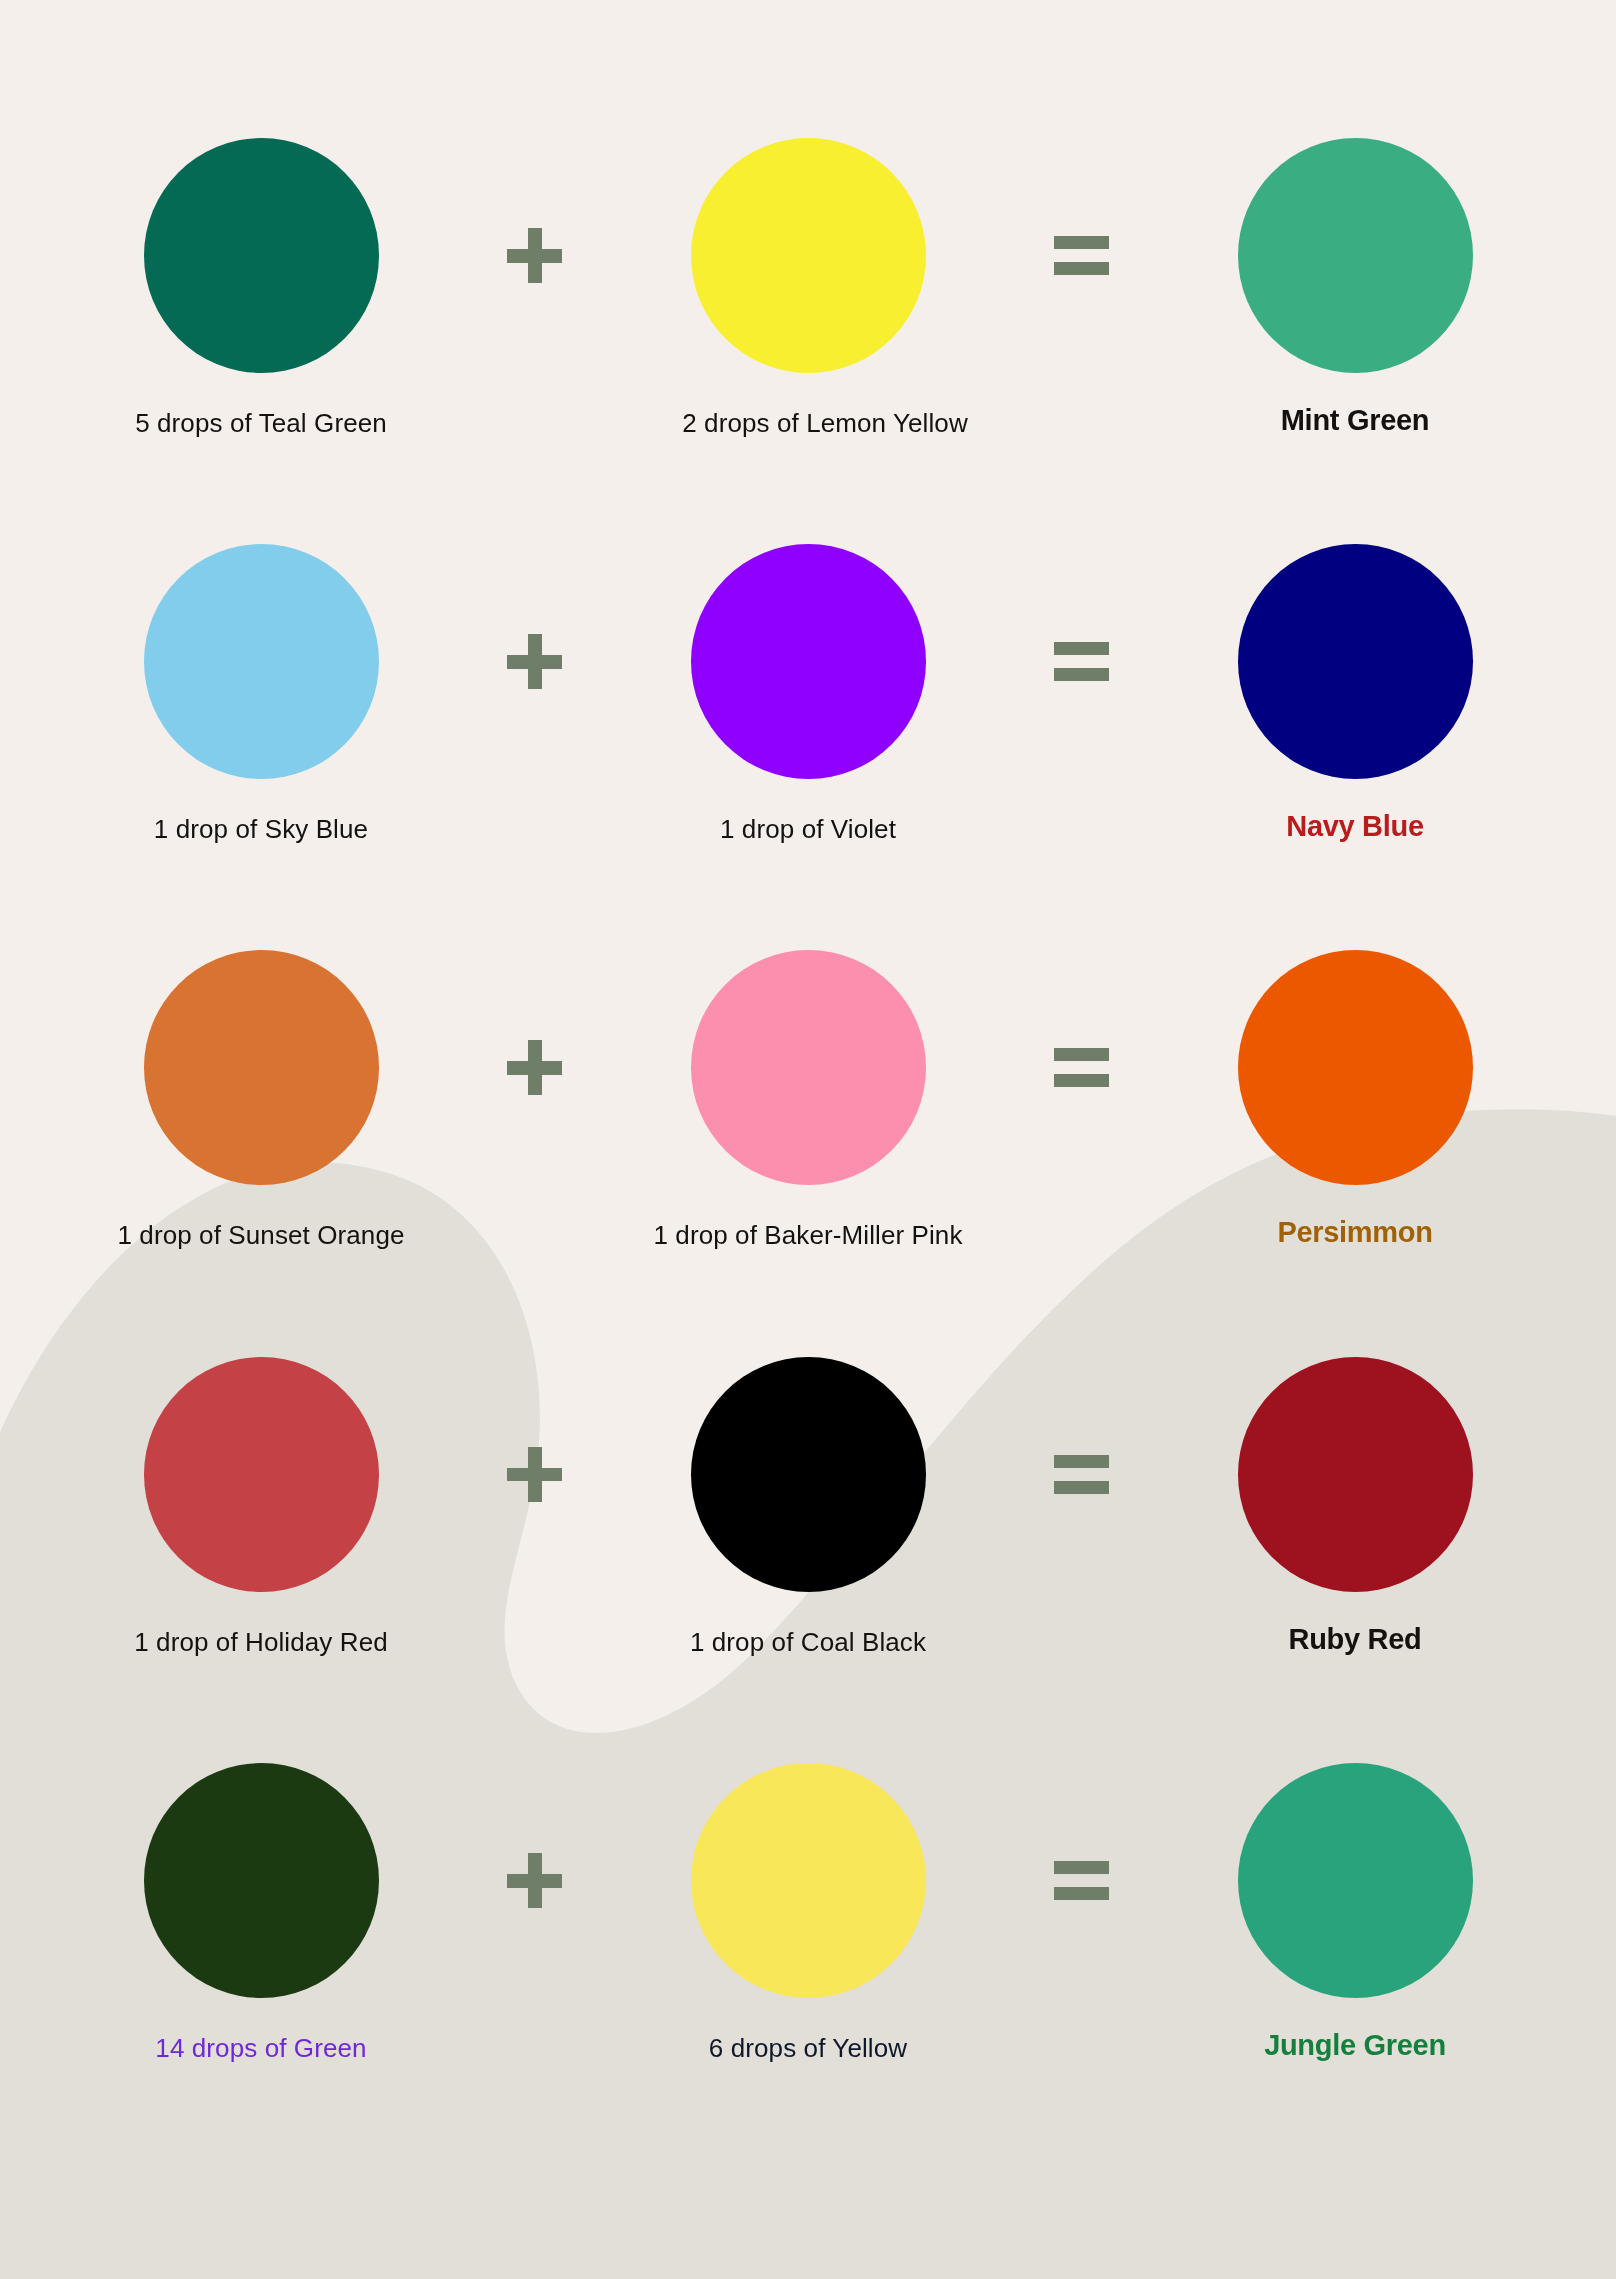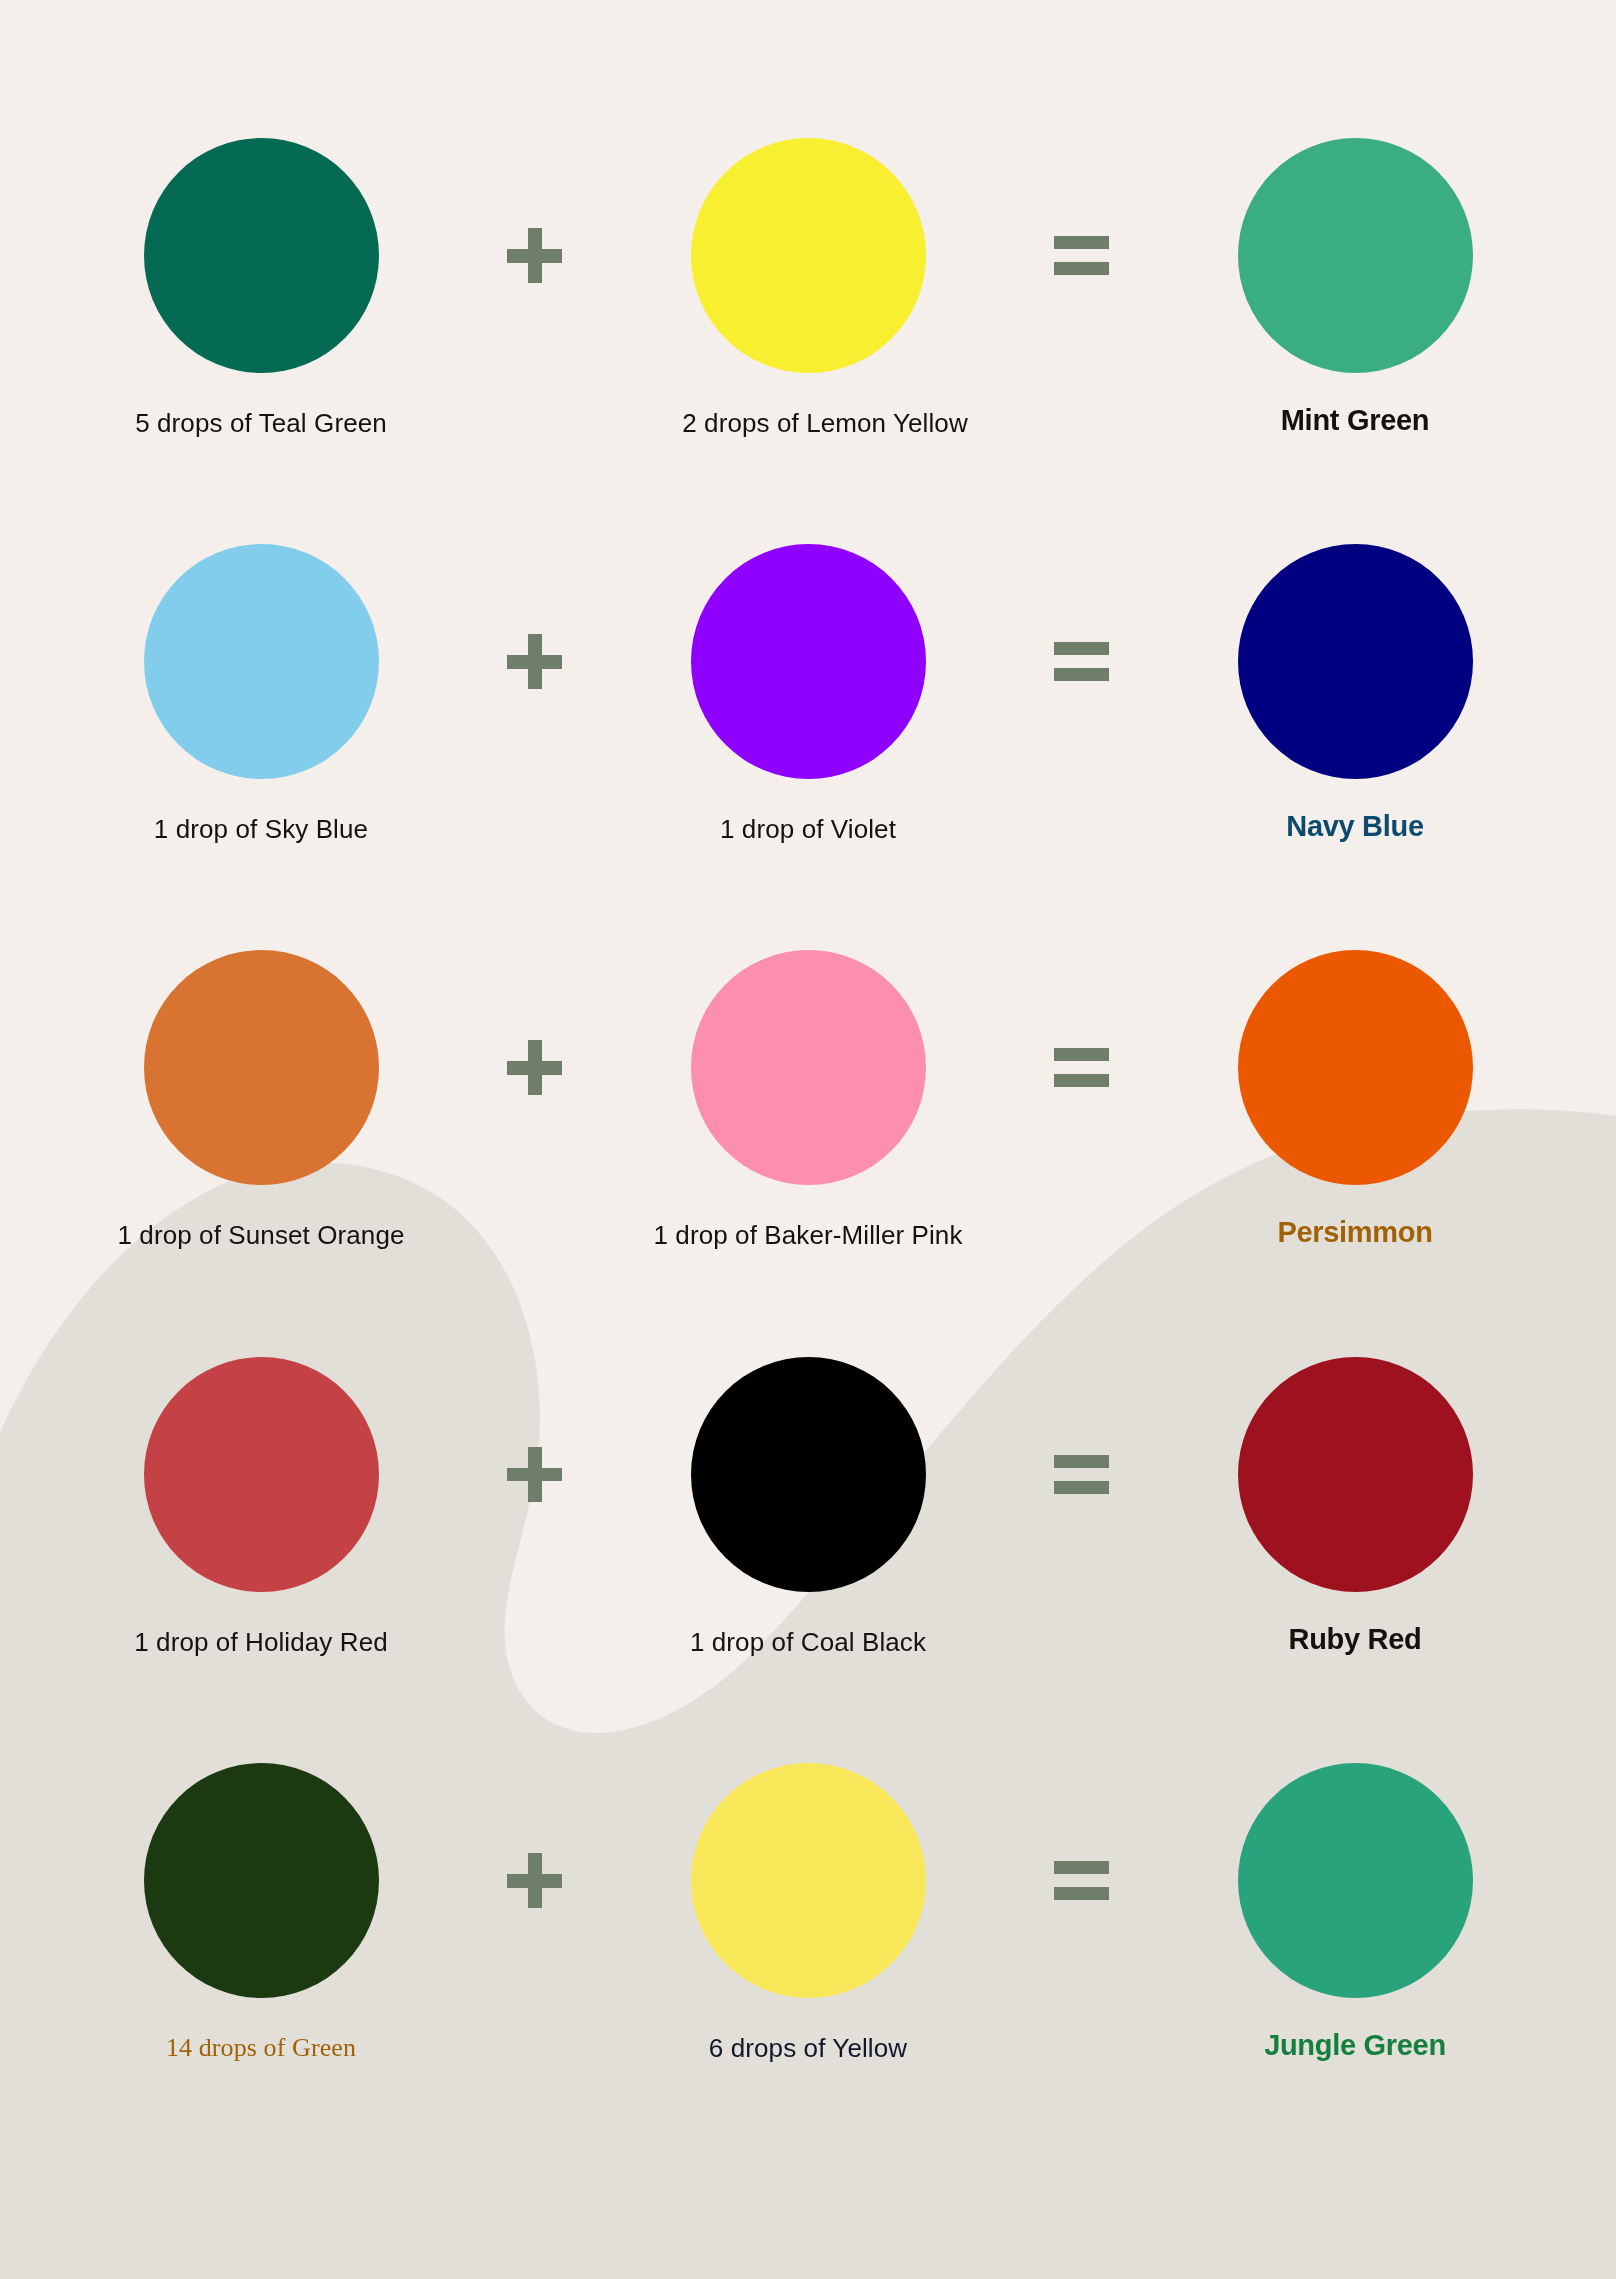--- a/index.html
+++ b/index.html
@@ -135,21 +135,21 @@
       </div>
       <div class="cell">
         <div class="swatch" style="background: rgb(144, 0, 255);"></div>
         <div class="caption" style="color: rgb(21, 17, 14);">1 drop of Violet</div>
       </div>
       <div class="op">
         <div class="op-eq"></div>
       </div>
       <div class="cell">
         <div class="swatch" style="background: rgb(0, 0, 128);"></div>
-        <div class="caption result" style="color: #0c4a6e;">Navy Blue</div>
+        <div class="caption result" style="color: #b91c1c;">Navy Blue</div>
       </div>
     </div>
 
     <div class="row">
       <div class="cell">
         <div class="swatch" style="background: rgb(217, 115, 50);"></div>
         <div class="caption" style="color: rgb(21, 17, 14);">1 drop of Sunset Orange</div>
       </div>
       <div class="op">
         <div class="op-plus"></div>
@@ -184,21 +184,21 @@
       </div>
       <div class="cell">
         <div class="swatch" style="background: rgb(158, 18, 32);"></div>
         <div class="caption result" style="color: rgb(21, 17, 14);">Ruby Red</div>
       </div>
     </div>
 
     <div class="row">
       <div class="cell">
         <div class="swatch" style="background: rgb(28, 58, 18);"></div>
-        <div class="caption" style="color: #a16207; font-family: Liberation Serif, serif;">14 drops of Green</div>
+        <div class="caption" style="color: #6d28d9;">14 drops of Green</div>
       </div>
       <div class="op">
         <div class="op-plus"></div>
       </div>
       <div class="cell">
         <div class="swatch" style="background: rgb(249, 231, 90);"></div>
         <div class="caption" style="color: #0f172a;">6 drops of Yellow</div>
       </div>
       <div class="op">
         <div class="op-eq"></div>

